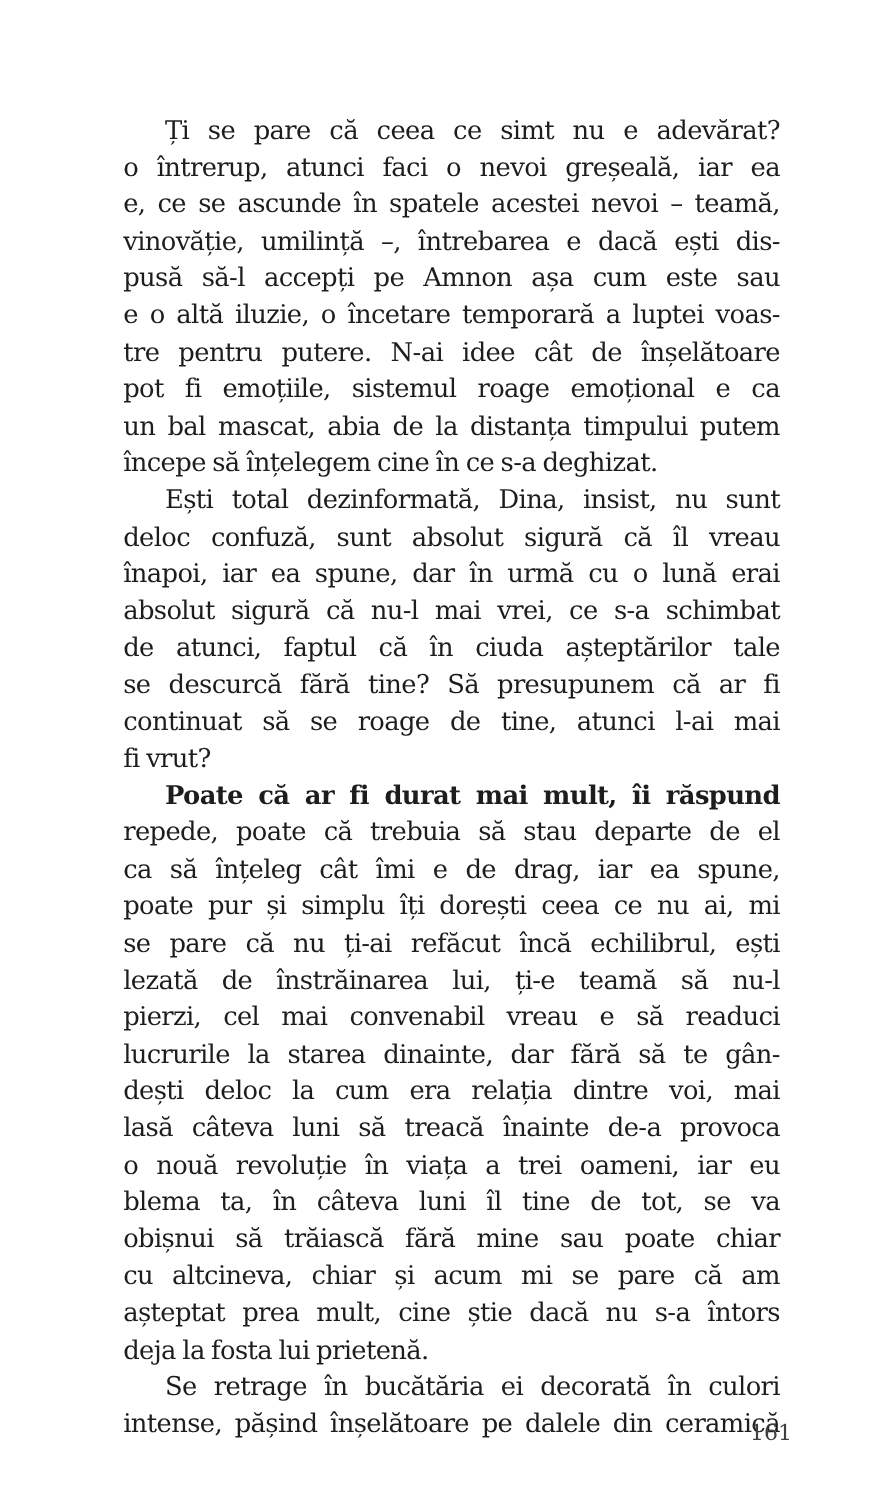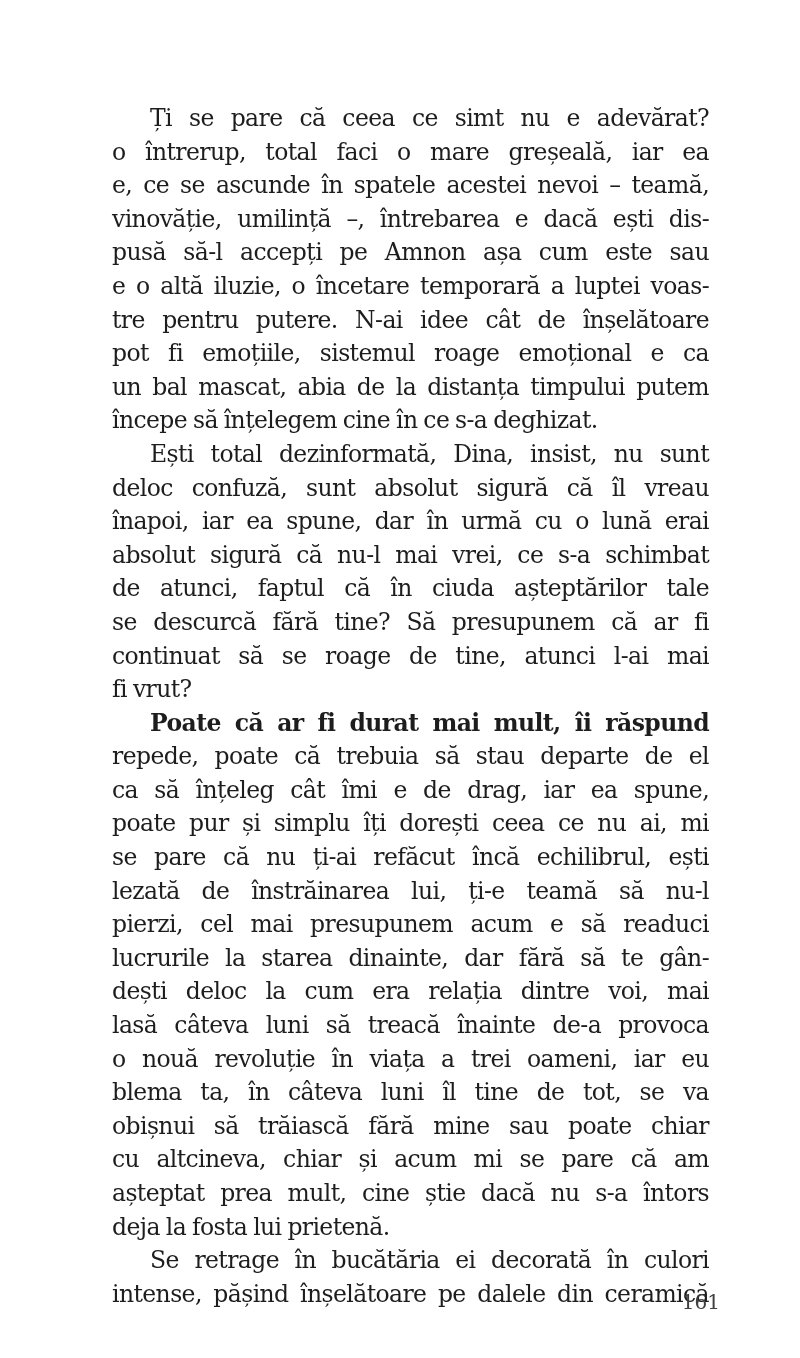--- a/index.html
+++ b/index.html
@@ -35,21 +35,21 @@
     }
   </style>
 </head>
 <body>
 
 <div class="page">
   <div class="text-block">
 
     <div>
       <span class="line indent" style="white-space: nowrap;">Ți se pare că ceea ce simt nu e adevărat?</span>
-      <span class="line" style="white-space: nowrap;">o întrerup, total faci o mare greșeală, iar ea</span>
+      <span class="line" style="white-space: nowrap;">o întrerup, atunci faci o nevoi greșeală, iar ea</span>
       <span class="line" style="white-space: nowrap;">e, ce se ascunde în spatele acestei nevoi – teamă,</span>
       <span class="line" style="white-space: nowrap;">vinovăție, umilință –, întrebarea e dacă ești dis-</span>
       <span class="line" style="white-space: nowrap;">pusă să-l accepți pe Amnon așa cum este sau</span>
       <span class="line" style="white-space: nowrap;">e o altă iluzie, o încetare temporară a luptei voas-</span>
       <span class="line" style="white-space: nowrap;">tre pentru putere. N-ai idee cât de înșelătoare</span>
       <span class="line" style="white-space: nowrap;">pot fi emoțiile, sistemul roage emoțional e ca</span>
       <span class="line" style="white-space: nowrap;">un bal mascat, abia de la distanța timpului putem</span>
       <span class="line last" style="white-space: nowrap;">începe să înțelegem cine în ce s-a deghizat.</span>
     </div>
 
@@ -64,21 +64,21 @@
       <span class="line last" style="white-space: nowrap;">fi vrut?</span>
     </div>
 
     <div>
       <span class="line indent" style="white-space: nowrap; font-weight: bold;">Poate că ar fi durat mai mult, îi răspund</span>
       <span class="line" style="white-space: nowrap;">repede, poate că trebuia să stau departe de el</span>
       <span class="line" style="white-space: nowrap;">ca să înțeleg cât îmi e de drag, iar ea spune,</span>
       <span class="line" style="white-space: nowrap;">poate pur și simplu îți dorești ceea ce nu ai, mi</span>
       <span class="line" style="white-space: nowrap;">se pare că nu ți-ai refăcut încă echilibrul, ești</span>
       <span class="line" style="white-space: nowrap;">lezată de înstrăinarea lui, ți-e teamă să nu-l</span>
-      <span class="line" style="white-space: nowrap;">pierzi, cel mai presupunem acum e să readuci</span>
+      <span class="line" style="white-space: nowrap;">pierzi, cel mai convenabil vreau e să readuci</span>
       <span class="line" style="white-space: nowrap;">lucrurile la starea dinainte, dar fără să te gân-</span>
       <span class="line" style="white-space: nowrap;">dești deloc la cum era relația dintre voi, mai</span>
       <span class="line" style="white-space: nowrap;">lasă câteva luni să treacă înainte de-a provoca</span>
       <span class="line" style="white-space: nowrap;">o nouă revoluție în viața a trei oameni, iar eu</span>
       <span class="line" style="white-space: nowrap;">blema ta, în câteva luni îl tine de tot, se va</span>
       <span class="line" style="white-space: nowrap;">obișnui să trăiască fără mine sau poate chiar</span>
       <span class="line" style="white-space: nowrap;">cu altcineva, chiar și acum mi se pare că am</span>
       <span class="line" style="white-space: nowrap;">așteptat prea mult, cine știe dacă nu s-a întors</span>
       <span class="line last" style="white-space: nowrap;">deja la fosta lui prietenă.</span>
     </div>

